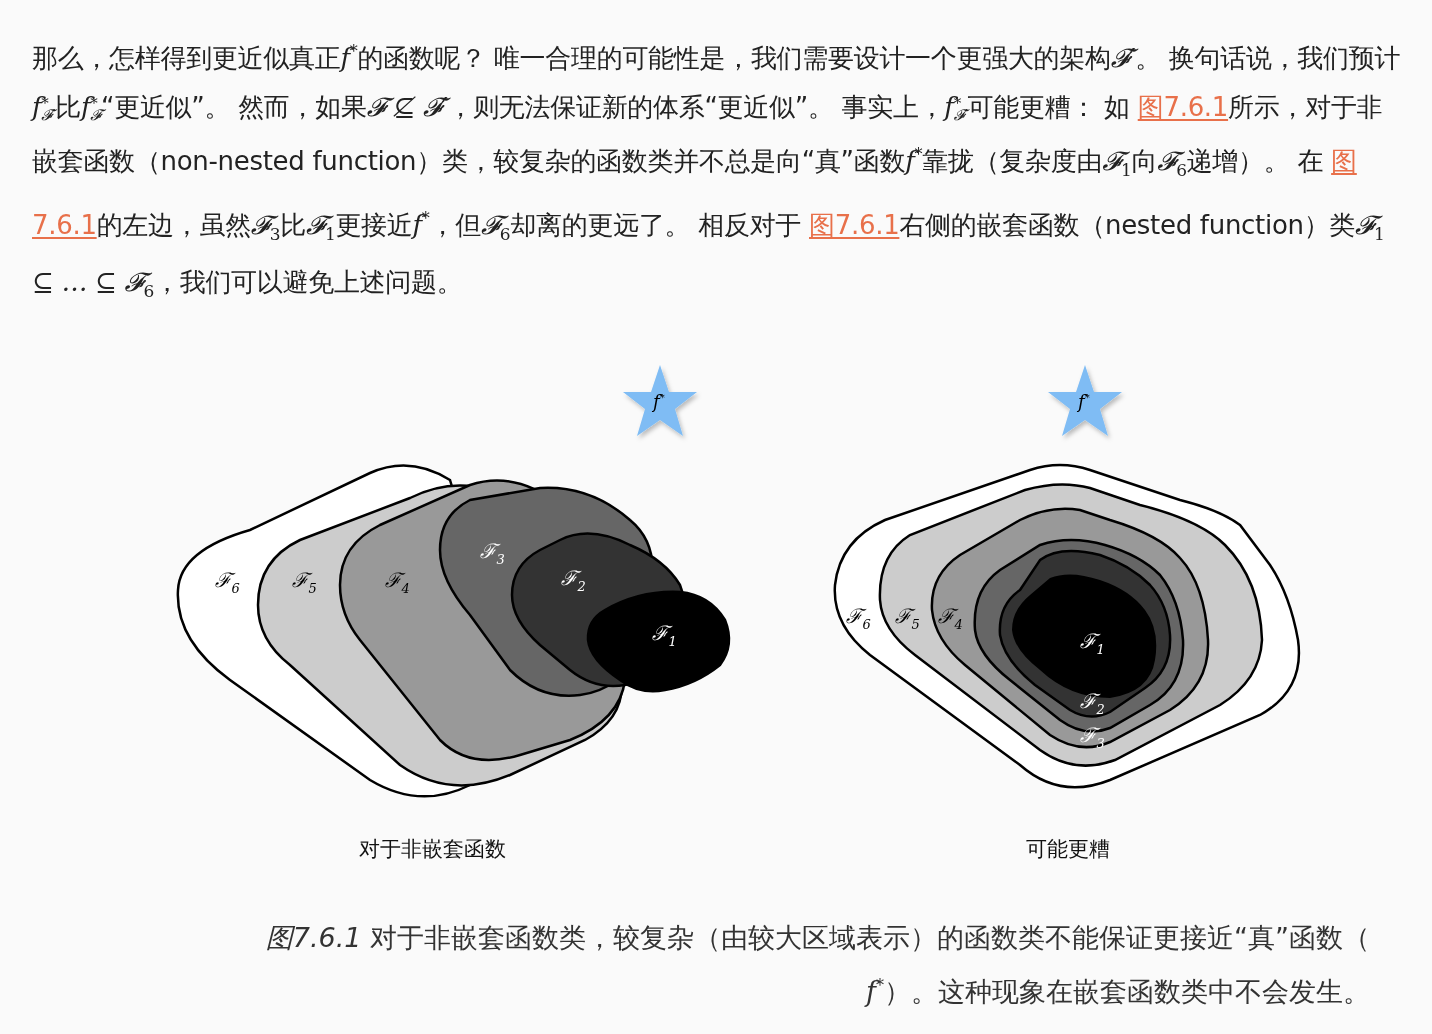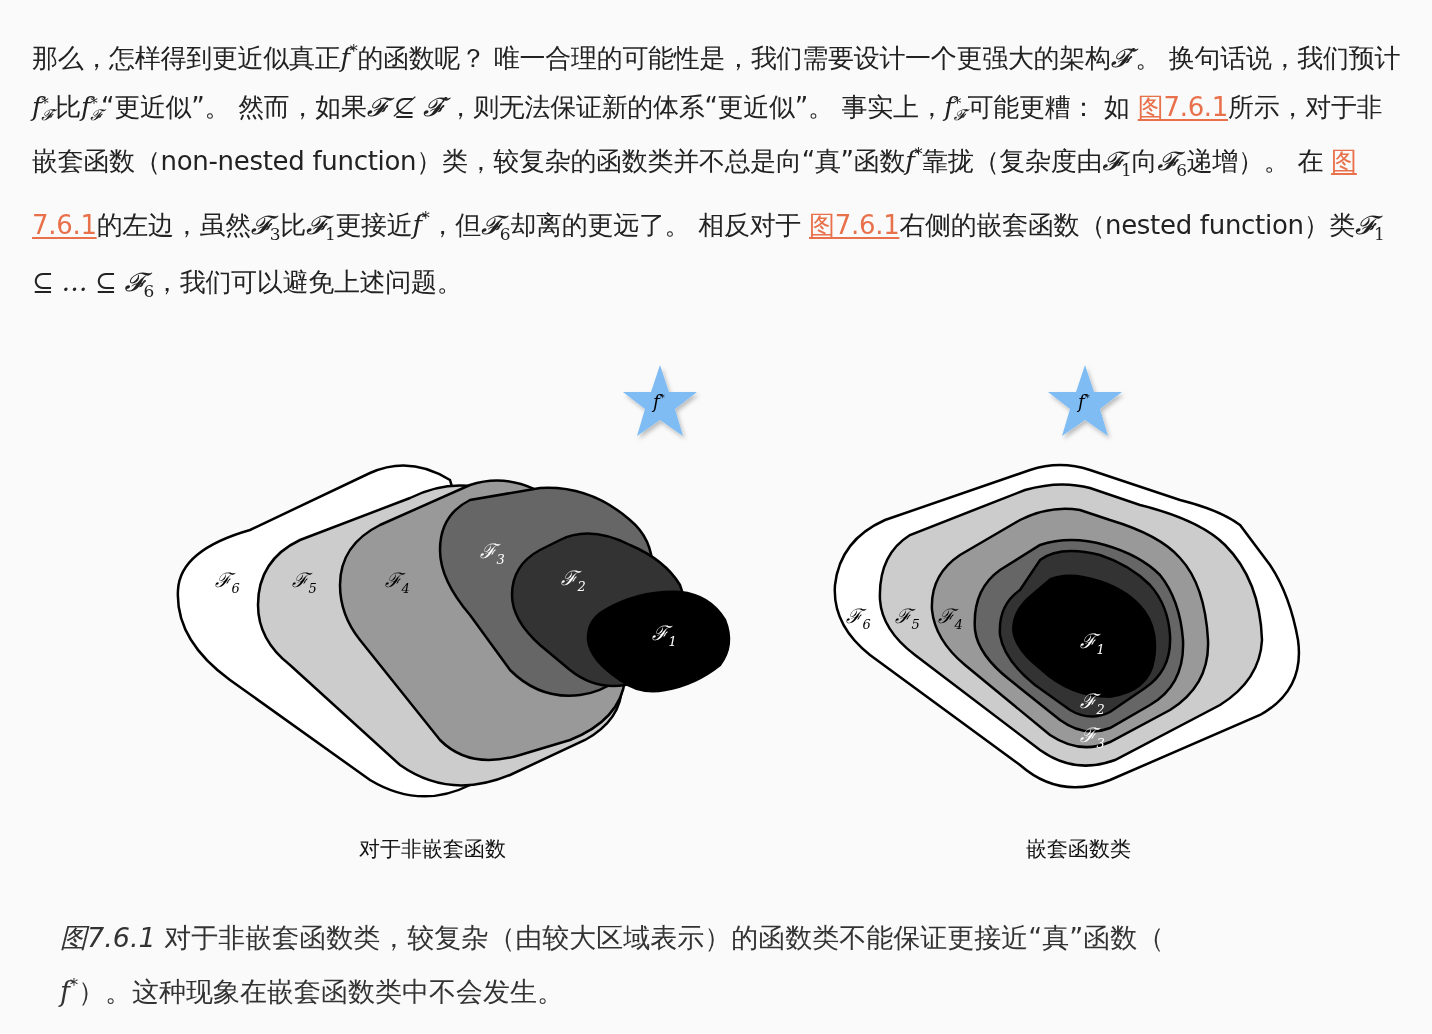--- a/index.html
+++ b/index.html
@@ -16,21 +16,21 @@
   .math { font-family: "DejaVu Serif", "Liberation Serif", serif; font-style: italic; }
   .cal { font-family: "DejaVu Serif", "Liberation Serif", serif; font-style: italic; }
   .sub { font-size: 17px; vertical-align: -6px; font-style: normal; font-family: "DejaVu Serif", serif; }
   .sup { font-size: 16px; vertical-align: 10px; }
   .ss { display: inline-block; line-height: 12px; vertical-align: -4px; font-size: 15px; text-align: left; }
   a.link { color: #e8704a; text-decoration: underline; text-underline-offset: 3px; }
   .figure { position: absolute; left: 0; top: 340px; width: 1432px; height: 540px; }
   .figure svg { position: absolute; left: 0; top: 0; }
   .sublabel { position: absolute; top: 495px; font-size: 21px; color: #111; }
   .caption {
-    position: absolute; left: 60px; top: 914px; width: 1310px; text-align: left;
+    position: absolute; left: 60px; top: 914px; width: 1310px; text-align: right;
     font-size: 27px; line-height: 48px; color: #333;
   }
   .caption .fig-ref { font-style: italic; }
 </style>
 </head>
 <body>
 
 <div class="para">
   <span>那么，怎样得到更近似真正</span><span class="math"><span>f</span><span class="sup">*</span></span><span>的函数呢？ 唯一合理的可能性是，我们需要设计一个更强大的架构</span><span class="cal">𝓕′</span><span>。 换句话说，我们预计</span><span class="math"><span>f</span><span class="ss">*<br><span>𝓕′</span></span></span><span>比</span><span class="math"><span>f</span><span class="ss">*<br><span>𝓕</span></span></span><span>“更近似”。 然而，如果</span><span class="cal"><span>𝓕</span><span> ⊈ </span><span>𝓕′</span></span><span>，则无法保证新的体系“更近似”。 事实上，</span><span class="math"><span>f</span><span class="ss">*<br><span>𝓕′</span></span></span><span>可能更糟： 如 </span><a class="link" href="#">图7.6.1</a><span>所示，对于非嵌套函数（non-nested function）类，较复杂的函数类并不总是向“真”函数</span><span class="math"><span>f</span><span class="sup">*</span></span><span>靠拢（复杂度由</span><span class="cal"><span>𝓕</span><span class="sub">1</span></span><span>向</span><span class="cal"><span>𝓕</span><span class="sub">6</span></span><span>递增）。 在 </span><a class="link" href="#">图7.6.1</a><span>的左边，虽然</span><span class="cal"><span>𝓕</span><span class="sub">3</span></span><span>比</span><span class="cal"><span>𝓕</span><span class="sub">1</span></span><span>更接近</span><span class="math"><span>f</span><span class="sup">*</span></span><span>，但</span><span class="cal"><span>𝓕</span><span class="sub">6</span></span><span>却离的更远了。 相反对于 </span><a class="link" href="#">图7.6.1</a><span>右侧的嵌套函数（nested function）类</span><span class="cal"><span>𝓕</span><span class="sub">1</span><span> ⊆ … ⊆ </span><span>𝓕</span><span class="sub">6</span></span><span>，我们可以避免上述问题。</span>
 </div>
@@ -81,18 +81,18 @@
     <g font-family="DejaVu Serif, serif" font-style="italic" font-size="20">
       <text x="846" y="283" fill="#000">ℱ<tspan font-size="13" dy="6">6</tspan></text>
       <text x="895" y="283" fill="#000">ℱ<tspan font-size="13" dy="6">5</tspan></text>
       <text x="938" y="283" fill="#000">ℱ<tspan font-size="13" dy="6">4</tspan></text>
       <text x="1080" y="308" fill="#fff">ℱ<tspan font-size="13" dy="6">1</tspan></text>
       <text x="1080" y="368" fill="#fff">ℱ<tspan font-size="13" dy="6">2</tspan></text>
       <text x="1080" y="402" fill="#fff">ℱ<tspan font-size="13" dy="6">3</tspan></text>
     </g>
   </svg>
   <div class="sublabel" style="left:359px;">对于非嵌套函数</div>
-  <div class="sublabel" style="left:1026px;">嵌套函数类</div>
+  <div class="sublabel" style="left:1026px;">可能更糟</div>
 </div>
 
 <div class="caption">
   <span class="fig-ref">图7.6.1</span><span> 对于非嵌套函数类，较复杂（由较大区域表示）的函数类不能保证更接近“真”函数（</span><br><span class="math"><span>f</span><span class="sup">*</span></span><span>）。这种现象在嵌套函数类中不会发生。</span>
 </div>
 
 </body></html>

